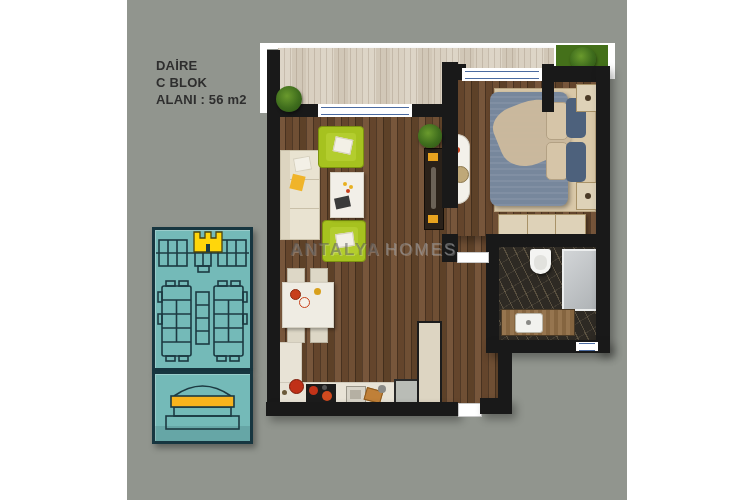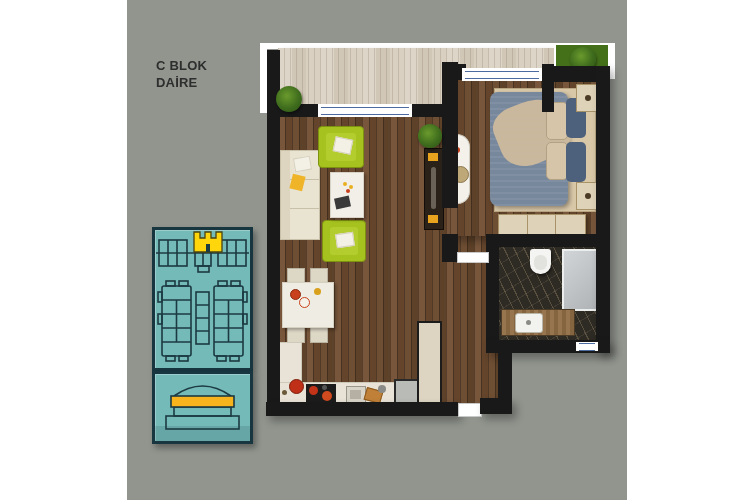--- a/index.html
+++ b/index.html
@@ -48,22 +48,23 @@
   .lightwood-f{background:#ded2b8;border:1px solid #a89268;}
 </style>
 </head>
 <body>
 
 <div id="canvas">
 
   <div id="gray-panel" class="abs"></div>
 
   <div id="info" class="abs">
+    <div>DAİRE</div>
     <div>C BLOK</div>
-    <div>DAİRE</div>
+    <div>ALANI : 56 m2</div>
   </div>
 
   <div id="site-plan-box" class="abs teal-box">
     <svg width="95" height="138" viewBox="0 0 95 138">
       <g stroke="#1c3a42" stroke-width="1.6" fill="none">
         <rect x="4" y="10" width="28" height="26"></rect>
           <path d="M13 10 V36 M22 10 V36"></path>
         <rect x="63" y="10" width="28" height="26"></rect>
           <path d="M72 10 V36 M81 10 V36"></path>
         <path d="M1 23 H94"></path>
@@ -222,14 +223,17 @@
   <div class="abs wall shadow" style="left:486px;top:340px;width:124px;height:13px;"></div>
   <div class="abs window" style="left:576px;top:342px;width:22px;height:9px;"></div>
   <div class="abs wall shadow" style="left:266px;top:402px;width:192px;height:14px;"></div>
   <div class="abs door-leaf" style="left:458px;top:403px;width:22px;height:12px;"></div>
   <div class="abs wall shadow" style="left:480px;top:398px;width:32px;height:16px;"></div>
   <div class="abs wall" style="left:498px;top:350px;width:14px;height:52px;"></div>
 
   <div class="abs bush" style="left:276px;top:86px;width:26px;height:26px;"></div>
   <div class="abs bush" style="left:418px;top:124px;width:24px;height:24px;"></div>
 
+  <div class="abs" style="left:290px;top:240px;font-size:17px;font-weight:700;letter-spacing:2px;color:rgba(92,92,92,.55);text-shadow:1px 1px 0 rgba(255,255,255,.22);white-space:nowrap;">
+    <span>ANTALYA</span><span style="font-weight:400;color:rgba(150,150,152,.6);margin-left:4px;">HOMES</span>
+  </div>
 
 </div>
 
 </body></html>

